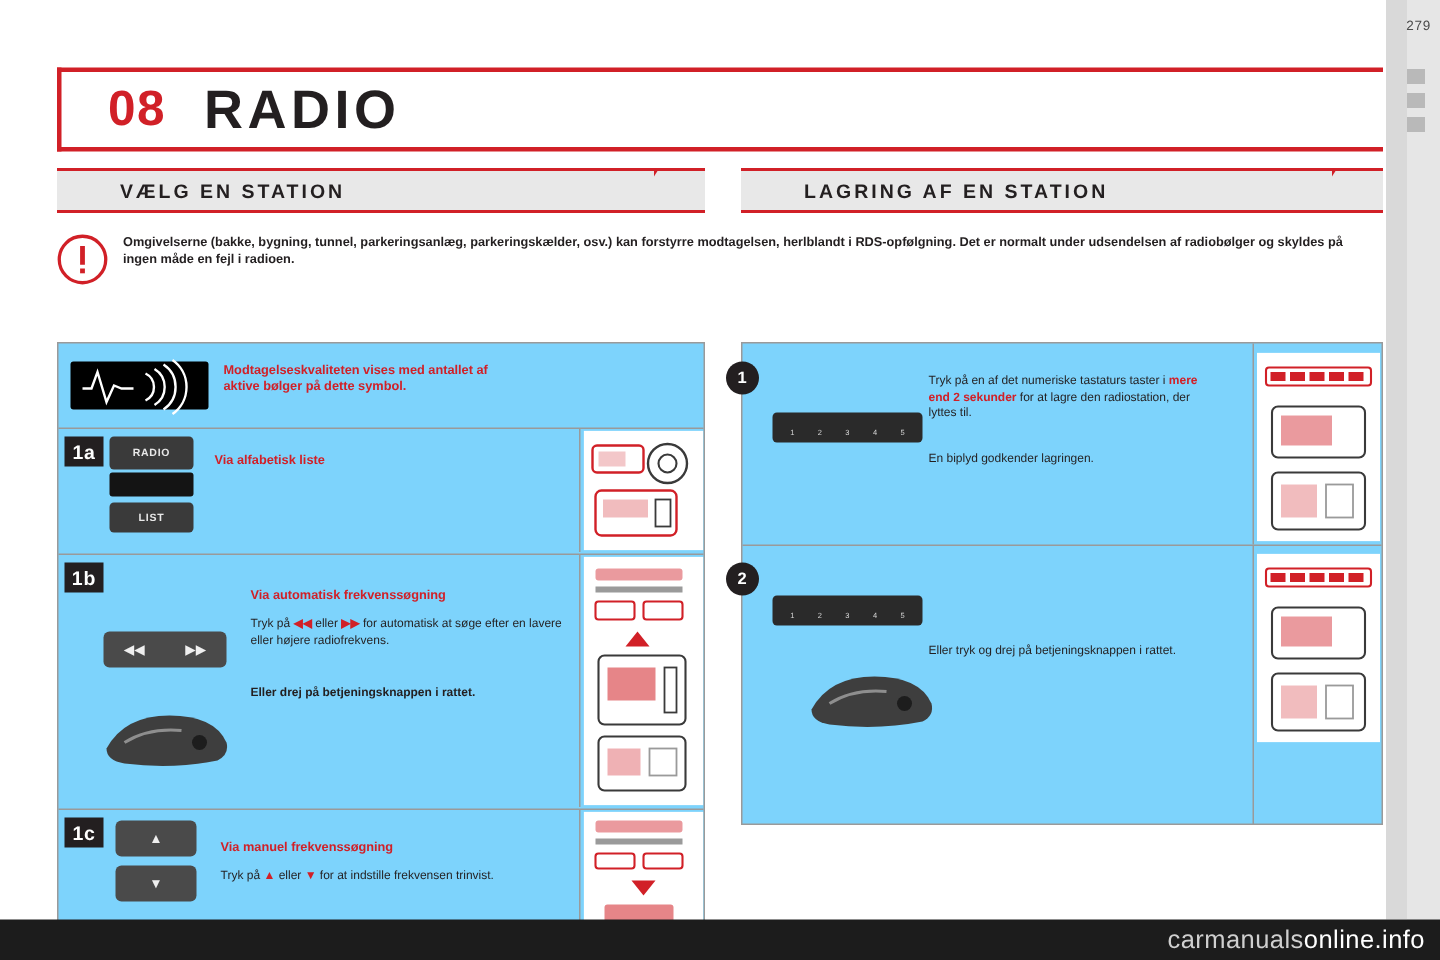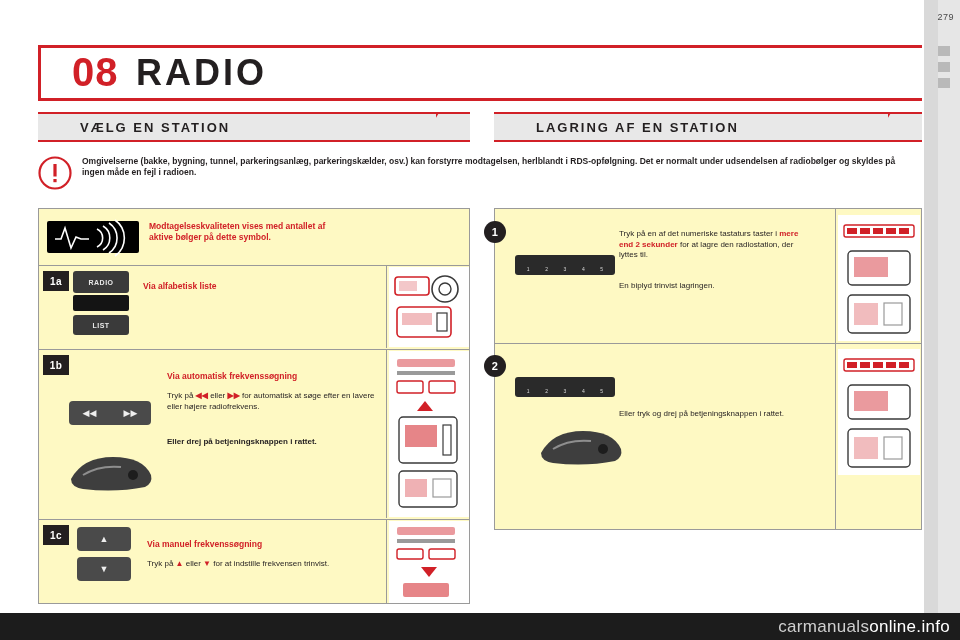--- a/index.html
+++ b/index.html
@@ -52,21 +52,21 @@
   .header-rule2 {
     position:absolute; left:38px; top:98px; width:884px; height:3px;
     background:#d12027;
   }
   .header-left-bar {
     position:absolute; left:38px; top:45px; width:3px; height:56px;
     background:#d12027;
   }
   .chapter-num {
     position:absolute; left:72px; top:50px;
-    font-size:40px; font-weight:bold; color:#d12027;
+    font-size:33px; font-weight:bold; color:#d12027;
     letter-spacing:1px; line-height:44px;
   }
   .chapter-title {
     position:absolute; left:136px; top:50px;
     font-size:36px; font-weight:bold; color:#231f20;
     letter-spacing:3px; line-height:46px;
   }
 
   
   .sec-head {
@@ -97,33 +97,33 @@
     position:absolute; left:0; top:4px; width:34px; height:34px;
   }
   .warn-icon svg { display:block; }
   .warn-text {
     position:absolute; left:44px; top:4px; width:836px;
     font-size:8.5px; line-height:11px; font-weight:bold; color:#231f20;
   }
 
   
   .box {
-    position:absolute; border:1px solid #9a9a9a; background:#fef9c3;
+    position:absolute; border:1px solid #9a9a9a; background:#7dd3fc;margin-top:20px;
   }
   #leftbox { left:38px; top:208px; width:432px; height:396px; }
   #rightbox { left:494px; top:208px; width:428px; height:322px; }
 
   .hline { position:absolute; background:#9a9a9a; height:1px; }
   .vline { position:absolute; background:#9a9a9a; width:1px; }
 
   
   .badge {
     position:absolute; width:26px; height:20px;
     background:#231f20; color:#ffffff;
-    font-size:10px; font-weight:bold;
+    font-size:13px; font-weight:bold;
     display:flex; align-items:center; justify-content:center;
     letter-spacing:.5px;
   }
   .badge.round {
     width:22px; height:22px; border-radius:50%;
     font-size:11px;
   }
 
   .red-bold {
     font-size:8.5px; font-weight:bold; color:#d12027; line-height:11px;
@@ -315,21 +315,21 @@
       <span>1</span>
       <span>2</span>
       <span>3</span>
       <span>4</span>
       <span>5</span>
     </div>
 
     <div class="body-txt" style="position:absolute; left:124px; top:20px; width:190px;">
       <span>Tryk på en af det numeriske tastaturs taster i </span><span class="red">mere end 2 sekunder</span><span> for at lagre den radiostation, der lyttes til.</span>
     </div>
-    <div class="body-txt" style="position:absolute; left:124px; top:72px; width:190px;">En biplyd trinvist lagringen.</div>
+    <div class="body-txt" style="position:absolute; left:124px; top:72px; width:190px;">En biplyd godkender lagringen.</div>
 
     <div class="vline" style="left:340px; top:0; height:134px;"></div>
     <div class="illus" style="left:343px; top:6px; width:82px; height:126px;">
       <svg width="82" height="126" viewBox="0 0 82 126">
         <rect x="0" y="0" width="82" height="126" fill="#ffffff"></rect>
         <rect x="6" y="10" width="70" height="12" rx="2" fill="none" stroke="#d12027" stroke-width="1.4"></rect>
         <g fill="#d12027">
           <rect x="9" y="13" width="10" height="6"></rect>
             <rect x="22" y="13" width="10" height="6"></rect>
           <rect x="35" y="13" width="10" height="6"></rect>

